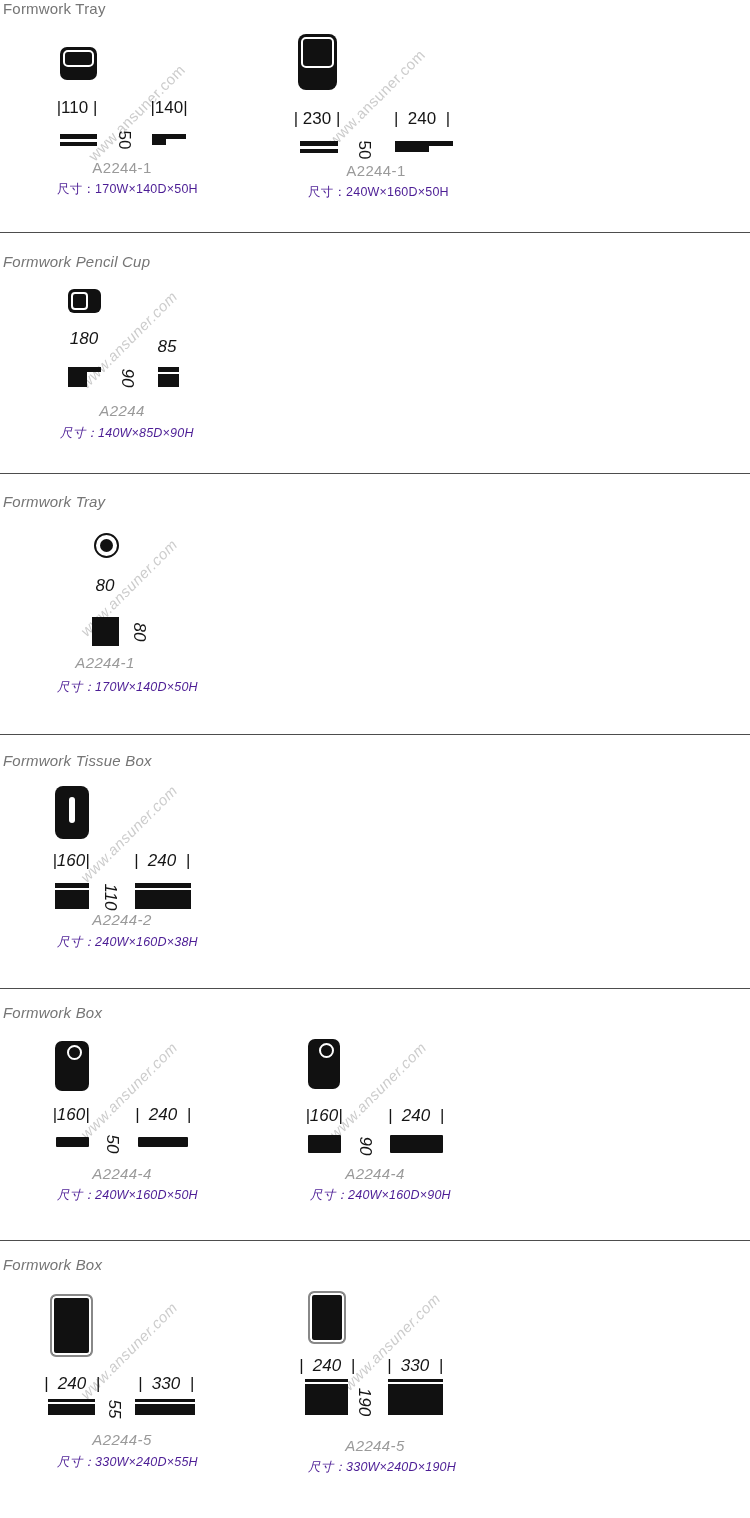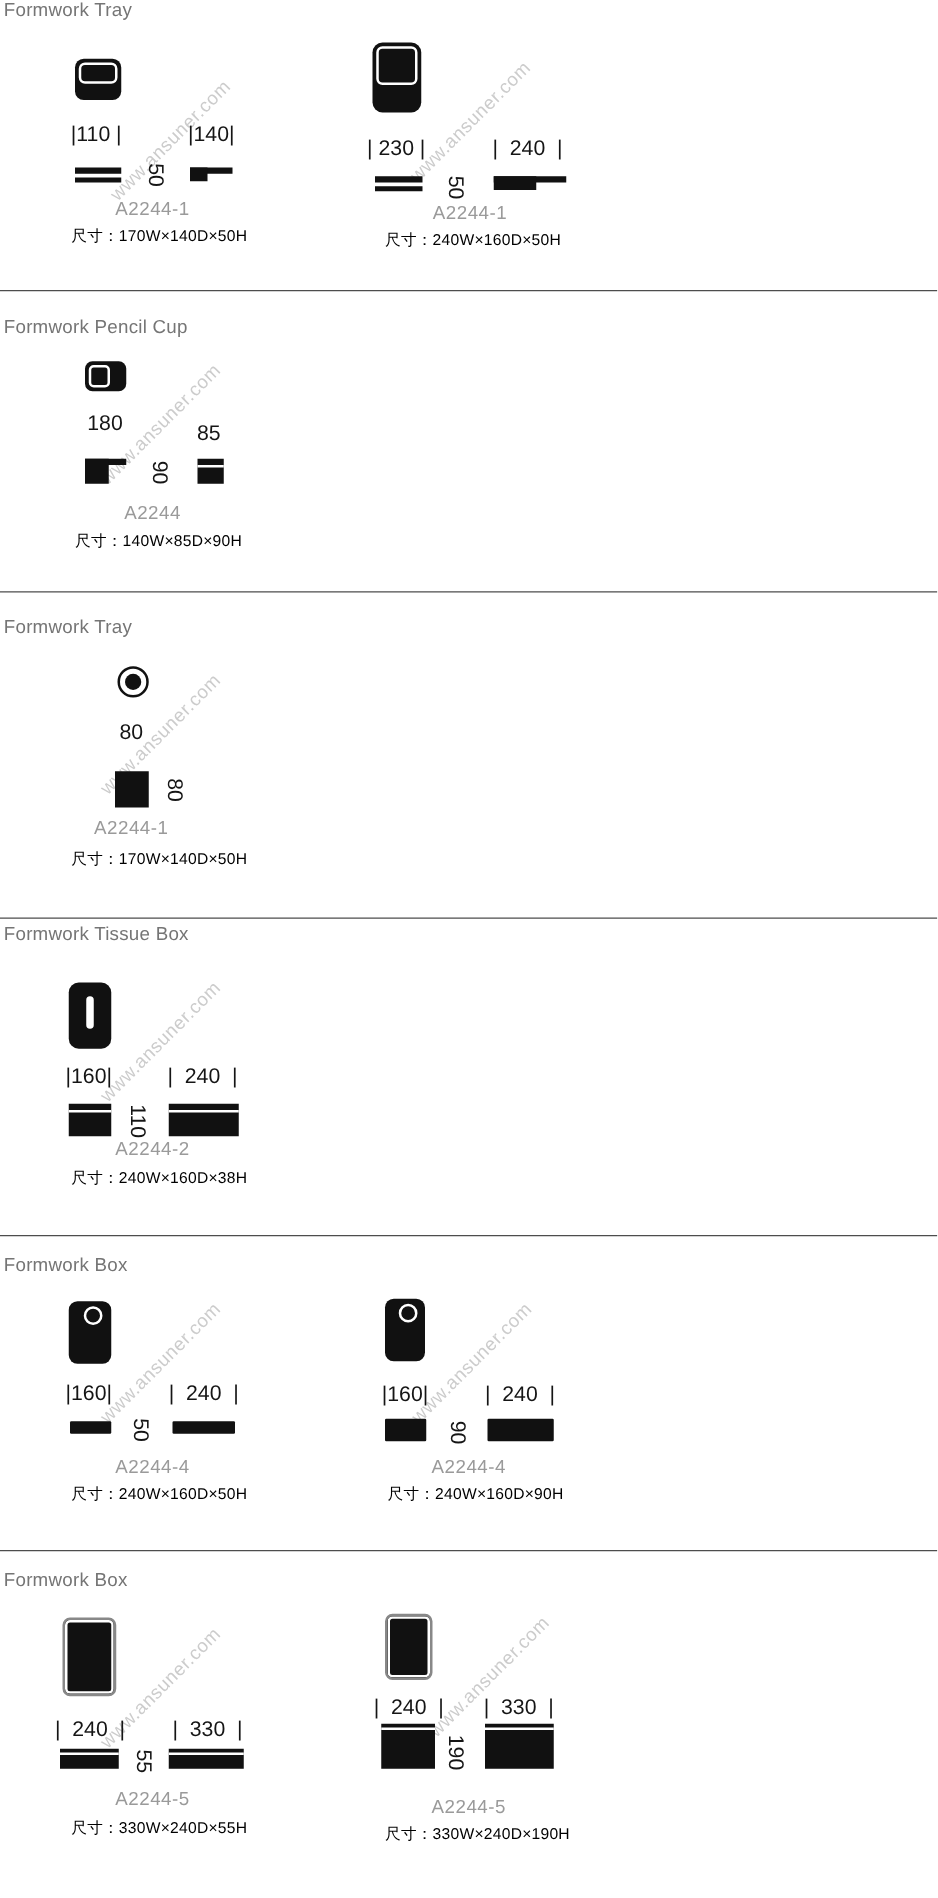--- a/index.html
+++ b/index.html
@@ -1,26 +1,26 @@
 <!DOCTYPE html>
 <html><head>
 <meta charset="utf-8">
 <style>
   html,body{margin:0;padding:0;background:#fff;}
   #page{position:relative;width:750px;height:1518px;background:#fff;overflow:hidden;
         font-family:"Liberation Sans", sans-serif;}
   .sec{position:relative;width:100%;box-sizing:border-box;background:#fff;}
-  .sec.bt{border-top:1.5px solid #4d4d4d;}
+  .sec.bt{border-top:1.5px solid #4d4d4d;font-style:italic;}
   .sec-title{position:absolute;left:3px;font-size:15px;color:#757575;letter-spacing:.2px;}
   
   .dim{position:absolute;font-size:17px;color:#151515;text-align:center;white-space:pre;}
   .hbox{position:absolute;display:flex;align-items:center;justify-content:center;}
   .hbox span{transform:rotate(90deg);font-size:17px;color:#151515;white-space:nowrap;}
   .model{position:absolute;font-size:15px;color:#9a9a9a;text-align:center;letter-spacing:.4px;}
-  .size{position:absolute;font-size:12.5px;color:#000000;letter-spacing:.2px;white-space:nowrap;}
+  .size{position:absolute;font-size:12.5px;color:#4c1d95;letter-spacing:.2px;white-space:nowrap;}
   .wm{position:absolute;color:#cccccc;font-size:15px;letter-spacing:.5px;
       transform:rotate(-45deg);white-space:nowrap;}
   
   .tv1{position:absolute;width:37px;height:33px;background:#111;border-radius:7px;}
   .tv1-in{position:absolute;left:3px;right:3px;top:3px;height:13px;border:2px solid #fff;border-radius:5px;}
   .tv2{position:absolute;width:39px;height:56px;background:#111;border-radius:8px;}
   .tv2-in{position:absolute;left:3px;right:3px;top:3px;height:27px;border:2px solid #fff;border-radius:5px;}
   .tvp{position:absolute;width:33px;height:24px;background:#111;border-radius:6px;}
   .tvp-in{position:absolute;left:3px;top:3px;width:13px;height:14px;border:2px solid #fff;border-radius:4px;}
   .tvc{position:absolute;width:21px;height:21px;border:2.5px solid #111;border-radius:50%;}
@@ -127,21 +127,21 @@
     <div class="dim" style="left:75px;top:102px;width:60px">80</div>
     <div class="cube" style="left:92px;top:143px;width:27px;height:29px"></div>
     <div class="hbox" style="left:127px;top:145px;width:24px;height:26px">
         <span>80</span>
       </div>
     <div class="model" style="left:45px;top:180px;width:120px">A2244-1</div>
     <div class="size" style="left:57px;top:205px">尺寸：170W×140D×50H</div>
   </section>
 
   <section class="sec bt" style="height:254px">
-    <div class="sec-title" style="top:4px">Formwork Tissue Box</div>
+    <div class="sec-title" style="top:17px">Formwork Tissue Box</div>
     <div class="wm" style="left:64px;top:90px">www.ansuner.com</div>
 
     <div class="tvt" style="left:55px;top:51px">
       <div class="tvt-slot"></div>
     </div>
     <div class="dim" style="left:41px;top:116px;width:60px">|160|</div>
     <div class="dim" style="left:122px;top:116px;width:80px">|  240  |</div>
     <div class="lidbox" style="left:55px;top:148px;width:34px;height:26px">
         <div class="lidline" style="top:5px"></div>
       </div>

